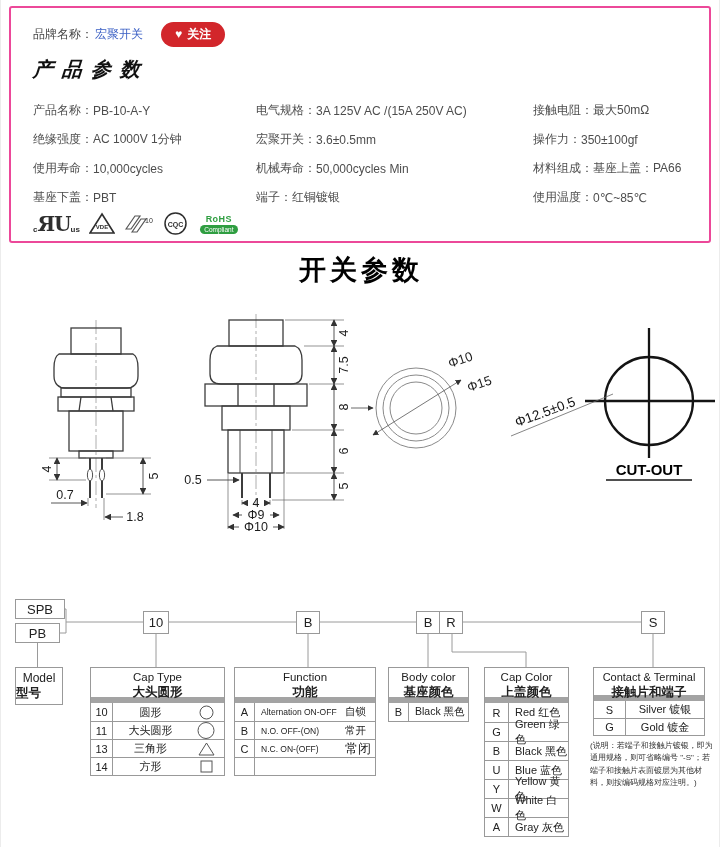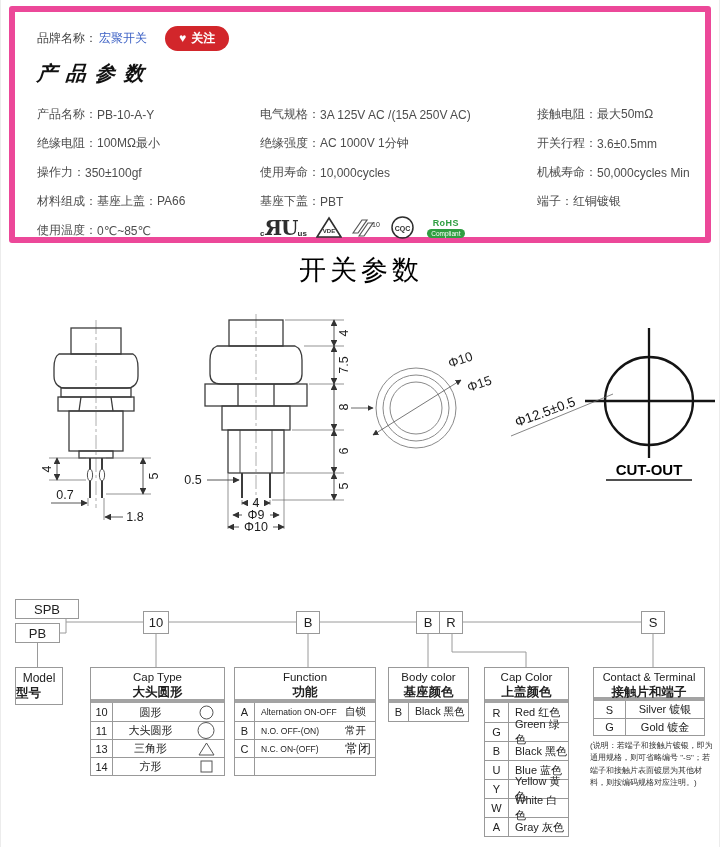--- a/index.html
+++ b/index.html
@@ -1,21 +1,21 @@
 <!DOCTYPE html>
 <html><head>
 <meta charset="utf-8">
 <style>
   html,body{margin:0;padding:0;background:#fff;}
   #page{position:relative;width:720px;height:847px;background:#fff;overflow:hidden;
         font-family:"Liberation Sans","DejaVu Sans",sans-serif;
         border-left:1px solid #ececec;border-right:1px solid #ececec;box-sizing:border-box;}
   
   #topbox{position:absolute;left:8px;top:6px;width:702px;height:237px;
-          border:6px solid #ec4899;border-radius:3px;background:#fff;box-sizing:border-box;}
+          border:2px solid #ec4899;border-radius:3px;background:#fff;box-sizing:border-box;}
   .brandrow{position:absolute;left:22px;top:13px;height:26px;display:flex;align-items:center;font-size:12px;color:#444;}
   .brandlink{color:#3a5fc4;margin-left:2px;cursor:pointer;text-decoration:none;}
   .followbtn{margin-left:18px;height:25px;padding:0 14px;border-radius:13px;background:#d2262b;color:#fff;
              display:flex;align-items:center;gap:5px;font-size:12px;font-weight:bold;cursor:pointer;border:none;}
   .followbtn .heart{font-size:12px;line-height:1;}
   .sec1title{position:absolute;left:22px;top:48px;font-family:"DejaVu Serif","Liberation Serif",serif;
              font-style:italic;font-weight:700;font-size:20px;color:#111;letter-spacing:9px;transform:skewX(-4deg);}
   .spec{position:absolute;left:22px;top:88px;display:grid;grid-template-columns:223px 277px 190px;
         grid-auto-rows:29px;font-size:12px;color:#4d4d4d;}
   .spec .cell{display:flex;align-items:center;white-space:nowrap;}
@@ -23,31 +23,31 @@
   
   .certs{display:flex;align-items:center;gap:9px;transform:translateY(-3px);color:#2e2e2e;}
   .ul{display:flex;align-items:flex-end;line-height:1;}
   .ul i{font-style:normal;font-size:8px;font-weight:bold;}
   .ul b{font-size:20px;font-weight:800;letter-spacing:-1px;font-family:"DejaVu Serif",serif;}
   .vde svg,.k10 svg,.cqc svg{display:block;}
   .rohs{position:relative;display:flex;flex-direction:column;align-items:center;width:44px;}
   .rohs .r1{color:#2f9e41;font-weight:800;font-size:9px;letter-spacing:.5px;}
   .rohs .r2{background:#2f9e41;color:#fff;font-size:6.5px;padding:1px 4px;border-radius:5px;margin-top:1px;}
   
-  .bighead{position:absolute;left:0;width:720px;text-align:center;font-size:27px;font-weight:400;
+  .bighead{position:absolute;left:0;width:720px;text-align:center;font-size:27px;font-weight:700;
            color:#000;letter-spacing:4px;}
   
   #drawings{position:absolute;left:0;top:308px;}
   
   #diagram{position:absolute;left:0;top:590px;width:720px;height:257px;}
   #diaglines{position:absolute;left:0;top:0;}
   .cbox{position:absolute;box-sizing:border-box;border:1px solid #999;background:#fff;color:#222;
         display:flex;align-items:center;justify-content:center;font-size:13px;}
   .dtable{position:absolute;box-sizing:border-box;border:1px solid #999;background:#fff;color:#222;}
-  .dhead{border-bottom:4px solid #a3a3a3;text-align:center;box-sizing:border-box;}
+  .dhead{border-bottom:6px solid #a3a3a3;text-align:center;box-sizing:border-box;}
   .dhead .en{font-size:11.5px;padding-top:3px;}
   .dhead .zh{font-size:12.5px;font-weight:bold;margin-top:1px;}
   .drow{display:flex;align-items:stretch;font-size:11px;height:18px;box-sizing:border-box;}
   .drow + .drow{border-top:1px solid #999;}
   .dcode{border-right:1px solid #999;display:flex;align-items:center;justify-content:center;box-sizing:border-box;}
   .dname{flex:1;display:flex;align-items:center;justify-content:center;}
   .dname.left{justify-content:flex-start;padding-left:6px;}
   .shapecell{width:36px;display:flex;align-items:center;justify-content:center;}
   .note{position:absolute;font-size:8px;line-height:1.55;color:#333;letter-spacing:0;}
 </style>
@@ -76,29 +76,25 @@
       <div class="cell">
           <span>电气规格：</span>
           <span>3A  125V AC /(15A  250V AC)</span>
         </div>
       <div class="cell">
           <span>接触电阻：</span>
           <span>最大50mΩ</span>
         </div>
 
       <div class="cell">
-          <span>绝缘电阻：</span>
-          <span>100MΩ最小</span>
-        </div>
-      <div class="cell">
           <span>绝缘强度：</span>
           <span>AC 1000V 1分钟</span>
         </div>
       <div class="cell">
-          <span>开关行程：</span>
+          <span>宏聚开关：</span>
           <span>3.6±0.5mm</span>
         </div>
 
       <div class="cell">
           <span>操作力：</span>
           <span>350±100gf</span>
         </div>
       <div class="cell">
           <span>使用寿命：</span>
           <span>10,000cycles</span>
@@ -289,21 +285,21 @@
         <line x1="65" y1="32" x2="652" y2="32"></line>
         <line x1="36.5" y1="53" x2="36.5" y2="77"></line>
         <line x1="155" y1="44" x2="155" y2="77"></line>
         <line x1="307" y1="44" x2="307" y2="77"></line>
         <line x1="427" y1="44" x2="427" y2="77"></line>
         <polyline points="451,44 451,62 525,62 525,77"></polyline>
         <line x1="652" y1="44" x2="652" y2="77"></line>
       </g>
     </svg>
 
-    <div class="cbox" style="left:14px;top:9px;width:64px;height:20px;">SPB</div>
+    <div class="cbox" style="left:14px;top:9px;width:50px;height:20px;">SPB</div>
     <div class="cbox" style="left:14px;top:33px;width:45px;height:20px;">PB</div>
     <div class="cbox" style="left:142px;top:21px;width:26px;height:23px;">10</div>
     <div class="cbox" style="left:295px;top:21px;width:24px;height:23px;">B</div>
     <div class="cbox" style="left:415px;top:21px;width:24px;height:23px;">B</div>
     <div class="cbox" style="left:438px;top:21px;width:24px;height:23px;">R</div>
     <div class="cbox" style="left:640px;top:21px;width:24px;height:23px;">S</div>
 
     <div class="dtable" style="left:14px;top:77px;width:48px;height:38px;">
       <div style="text-align:center;font-size:12px;padding-top:3px;">Model</div>
       <div style="font-size:12.5px;font-weight:bold;">型号</div>

